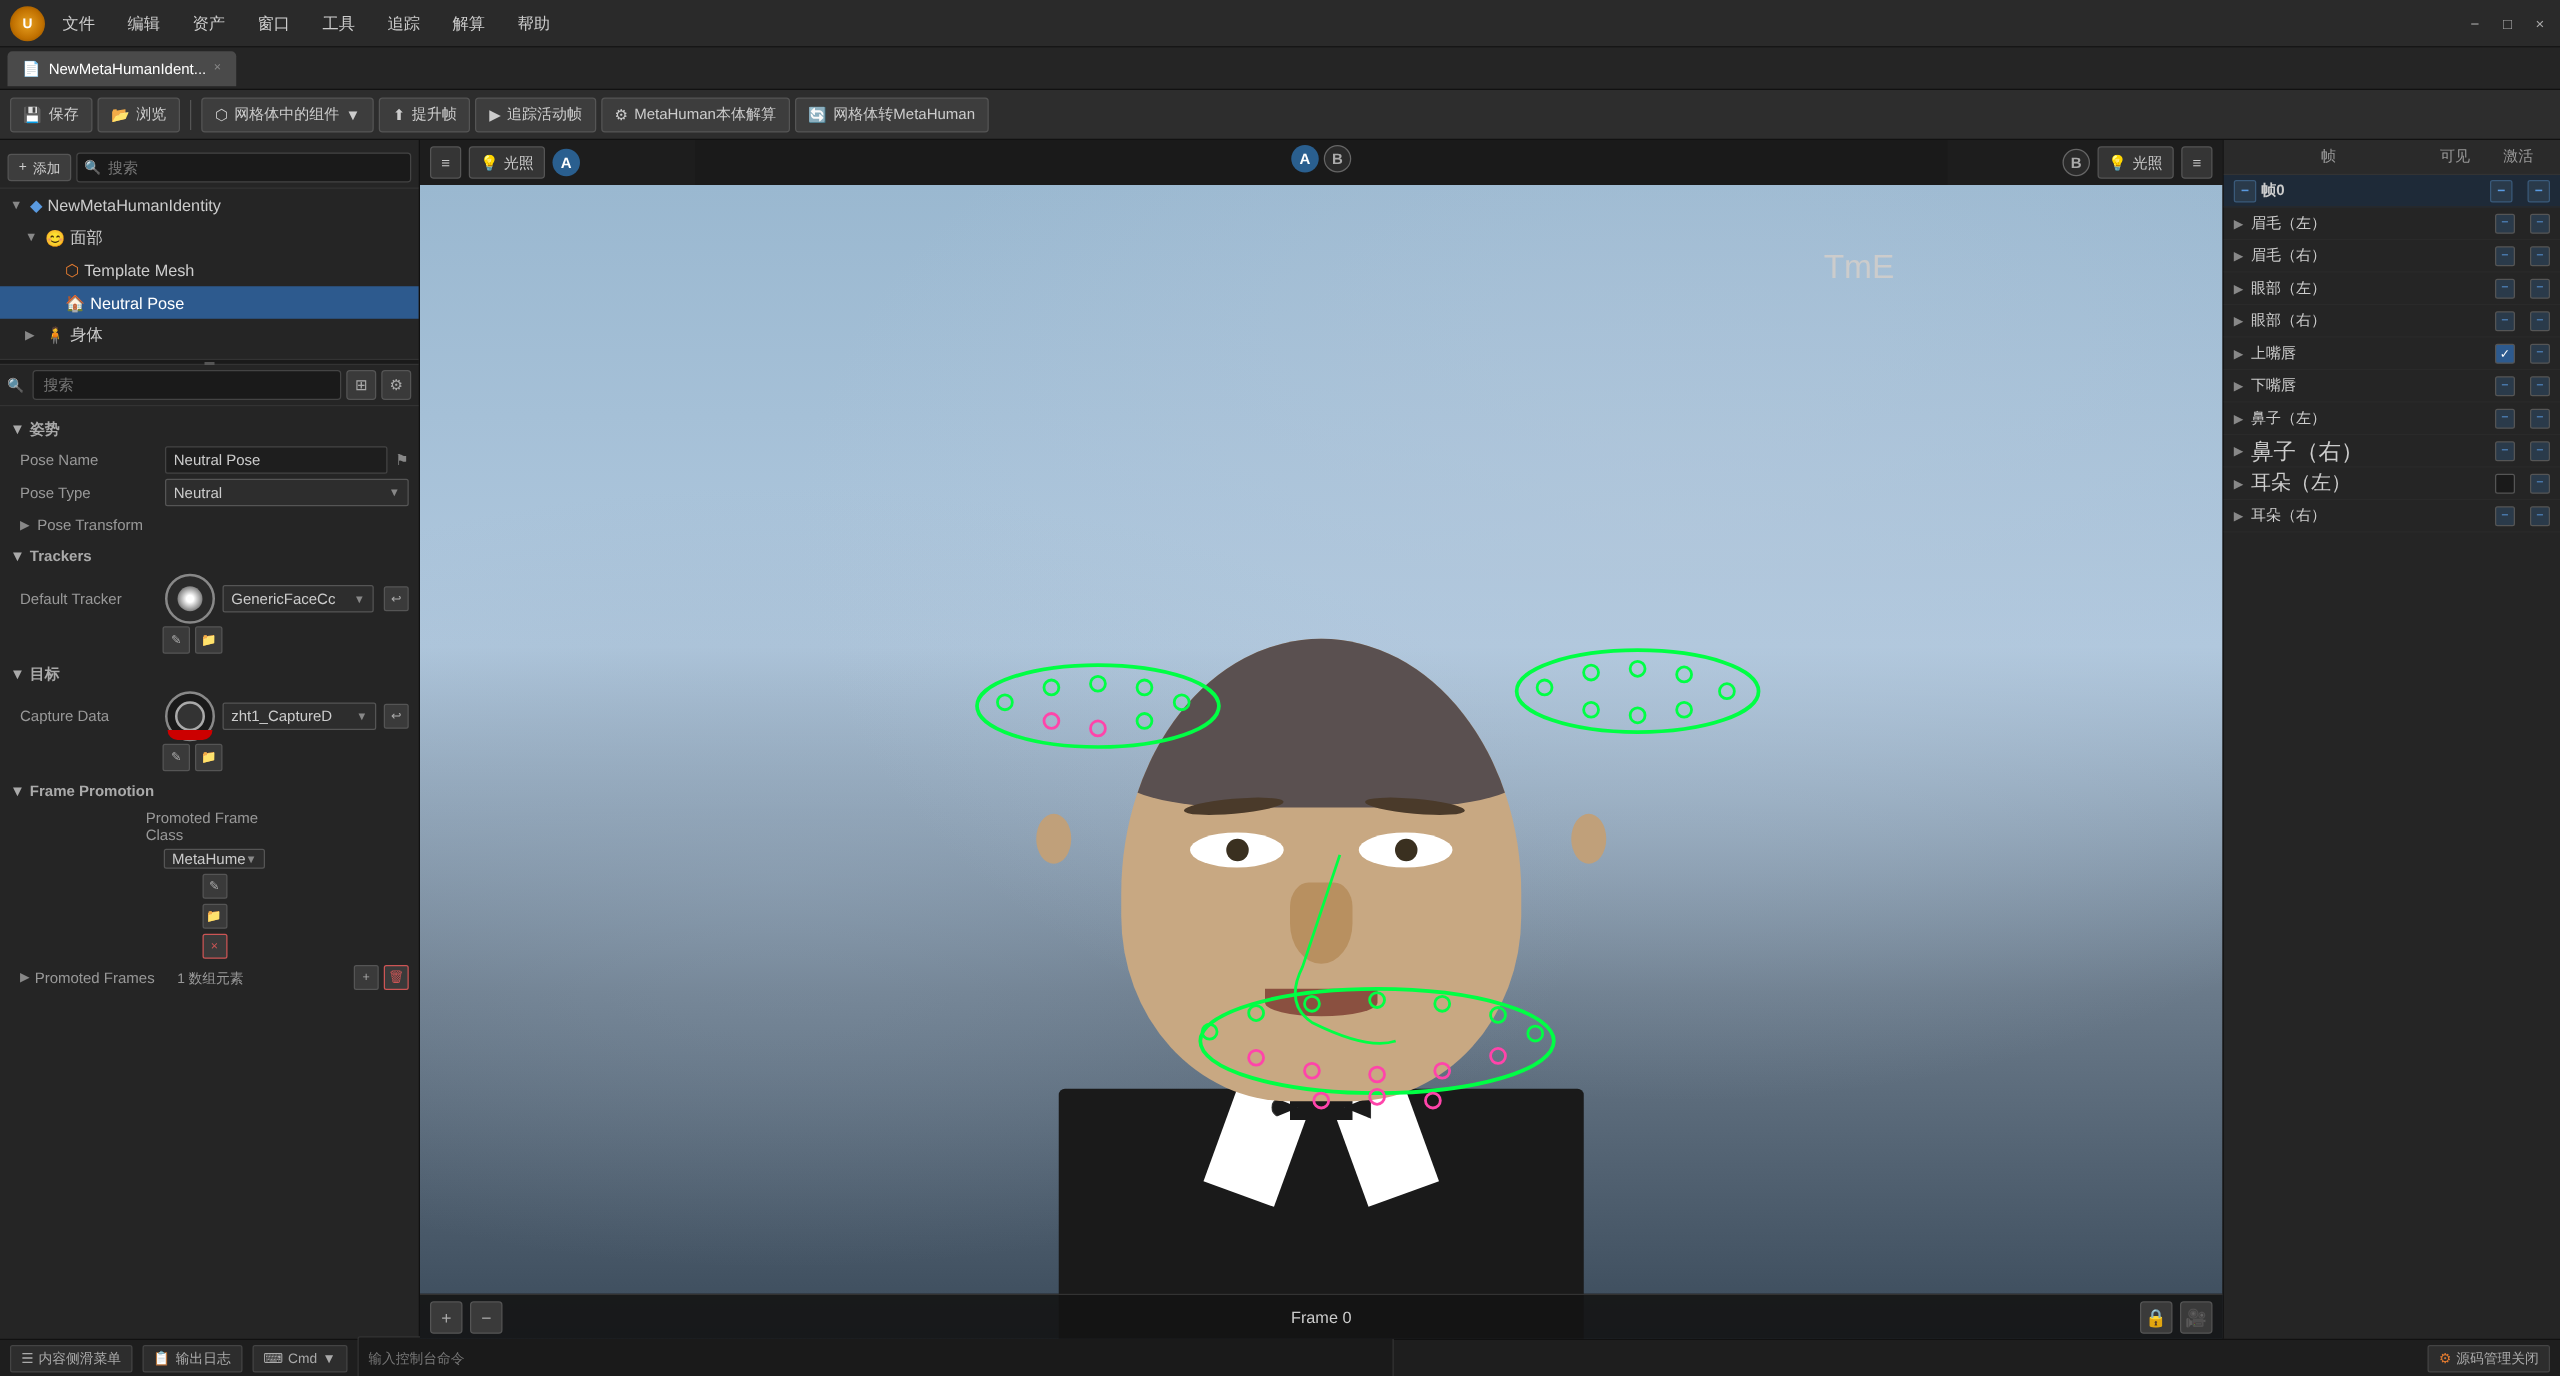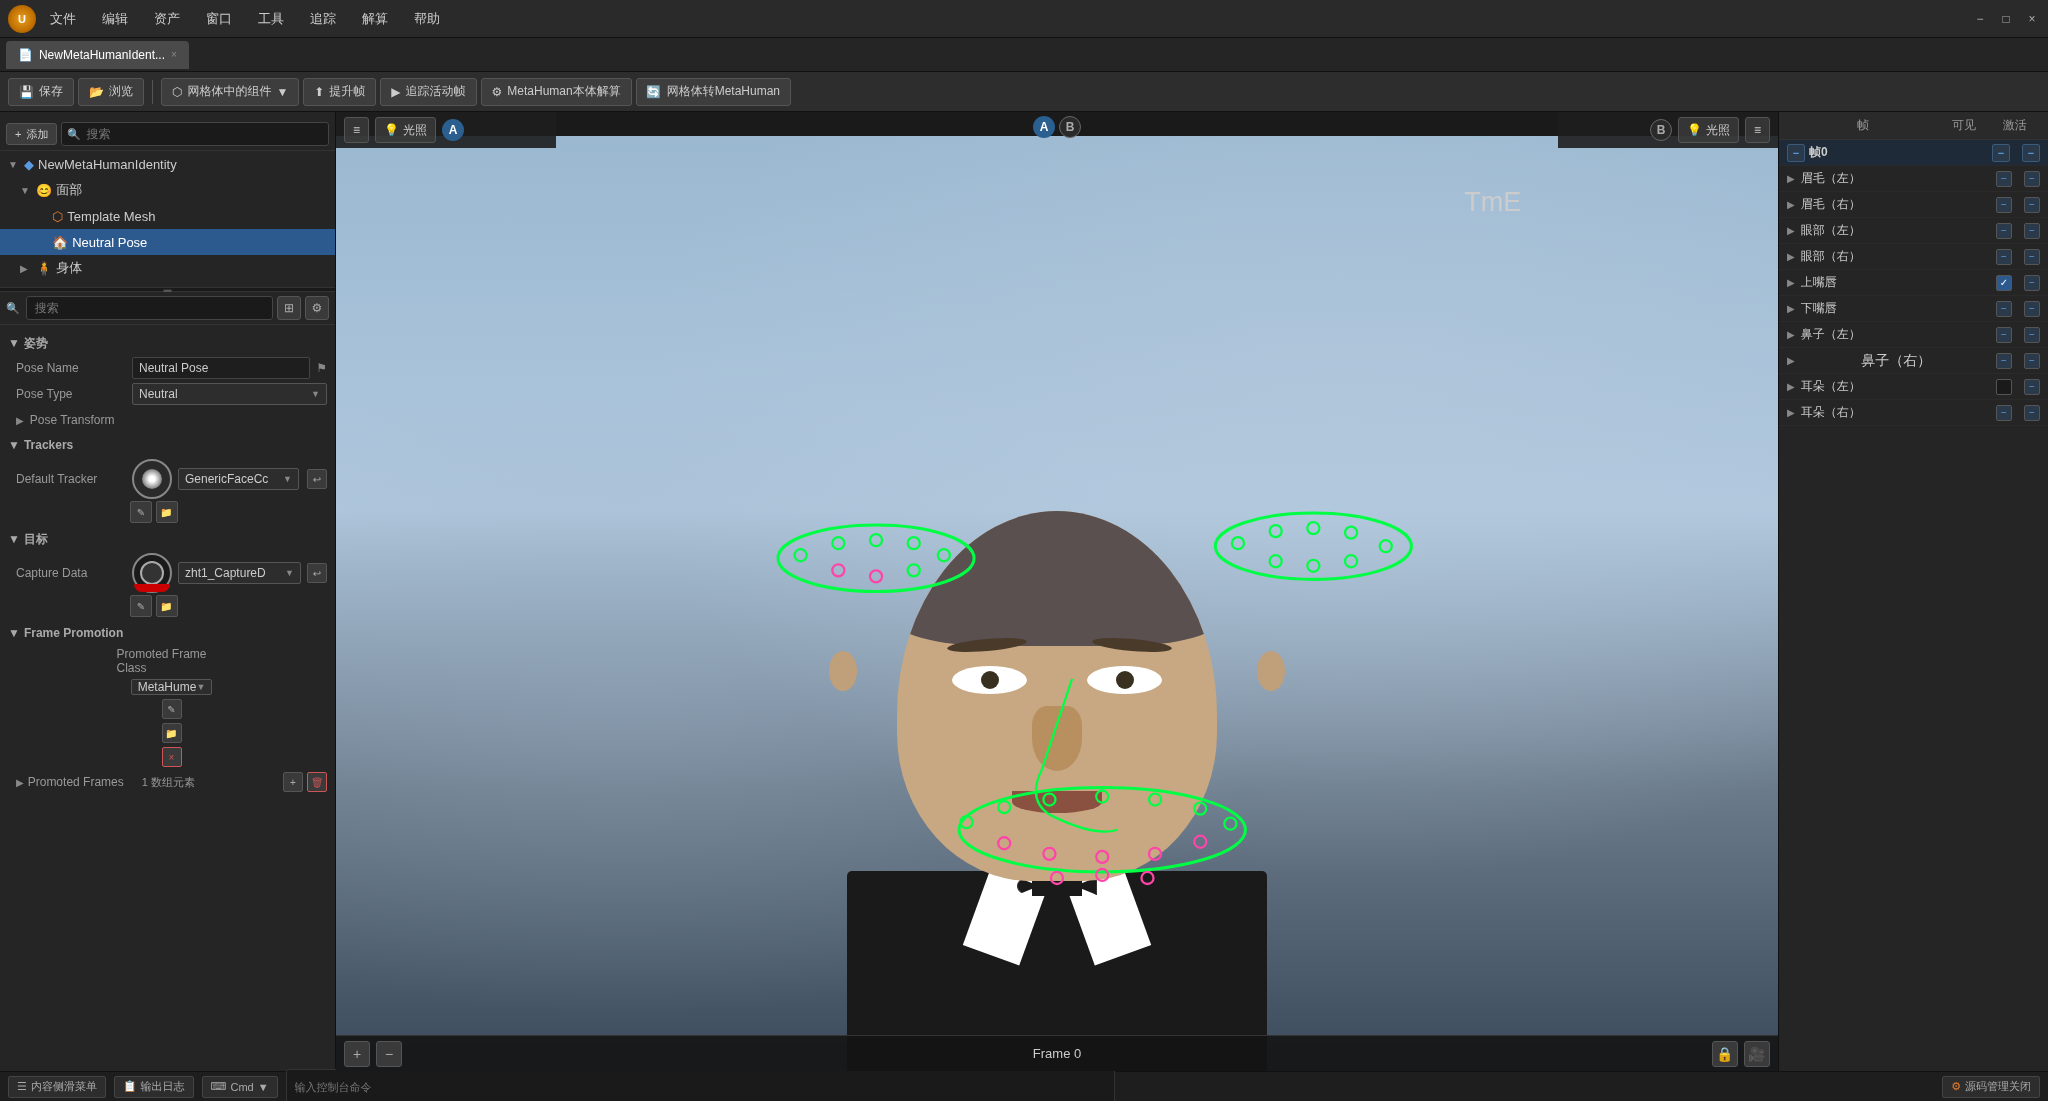--- a/index.html
+++ b/index.html
@@ -286,21 +286,21 @@
       display: flex; align-items: center; justify-content: center;
       font-size: 12px; font-weight: bold;
       cursor: pointer;
     }
     .vp-ab-badge.a { background: #2a5f8f; color: white; }
     .vp-ab-badge.b { background: #2a2a2a; border: 1px solid #666; color: #aaa; }
 
     .viewport-image-area {
       flex: 1;
       position: relative;
-      margin-top: 24px;
+      margin-top: 36px;
       overflow: hidden;
     }
     
     .bg-scene {
       position: absolute;
       top: 0; left: 0; right: 0; bottom: 0;
       background: 
         radial-gradient(ellipse at 70% 30%, rgba(180,200,220,0.6) 0%, transparent 50%),
         radial-gradient(ellipse at 20% 60%, rgba(150,170,190,0.4) 0%, transparent 40%),
         linear-gradient(180deg, #9ab8d0 0%, #b0c8de 40%, #6a7a8a 70%, #3a4a5a 100%);
@@ -986,29 +986,29 @@
     <div class="frame-row">
       <span class="frame-row-arrow">▶</span>
       <span style="flex:3;font-size:12px;">鼻子（左）</span>
       <div class="frame-dash">−</div>
       <div style="width:4px;"></div>
       <div class="frame-dash">−</div>
     </div>
 
     <div class="frame-row">
       <span class="frame-row-arrow">▶</span>
-      <span style="flex:3;font-size:14px;text-align:center;">鼻子（右）</span>
+      <span style="flex:3;font-size:18px;">鼻子（右）</span>
       <div class="frame-dash">−</div>
       <div style="width:4px;"></div>
       <div class="frame-dash">−</div>
     </div>
 
     <div class="frame-row">
       <span class="frame-row-arrow">▶</span>
-      <span style="flex:3;font-size:12px;">耳朵（左）</span>
+      <span style="flex:3;font-size:16px;">耳朵（左）</span>
       <div class="frame-check"></div>
       <div style="width:4px;"></div>
       <div class="frame-dash">−</div>
     </div>
 
     <div class="frame-row">
       <span class="frame-row-arrow">▶</span>
       <span style="flex:3;font-size:12px;">耳朵（右）</span>
       <div class="frame-dash">−</div>
       <div style="width:4px;"></div>

